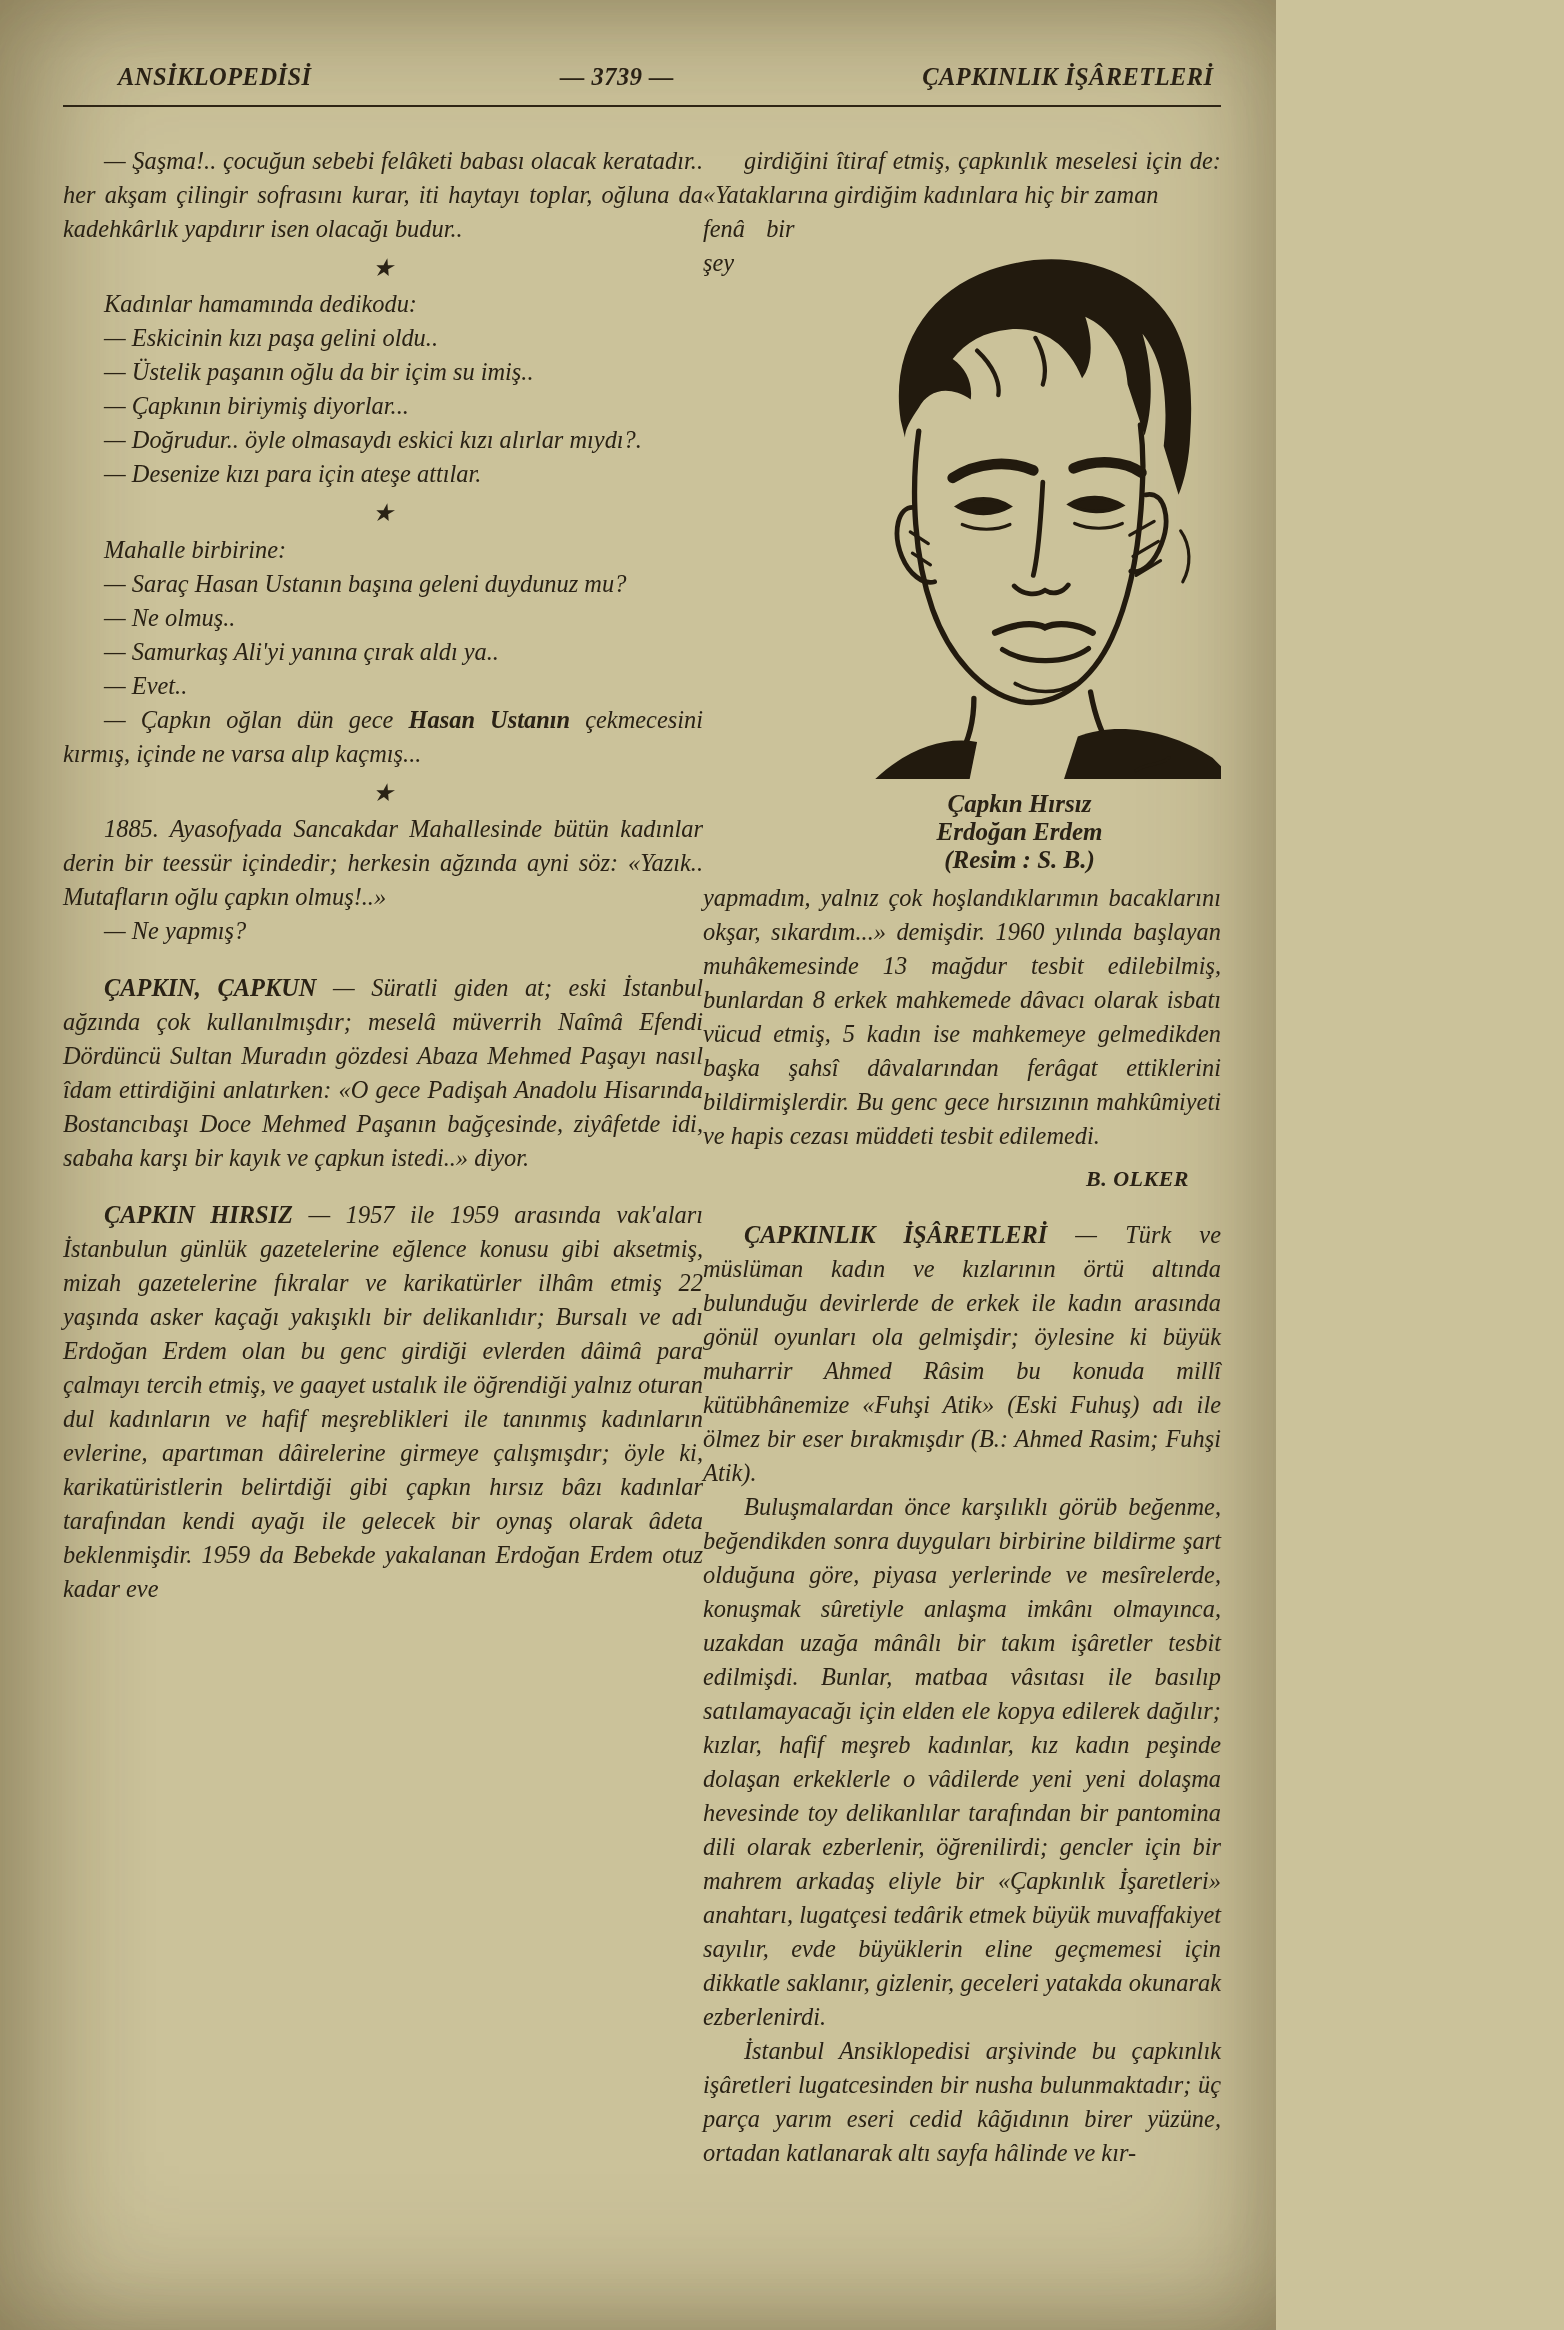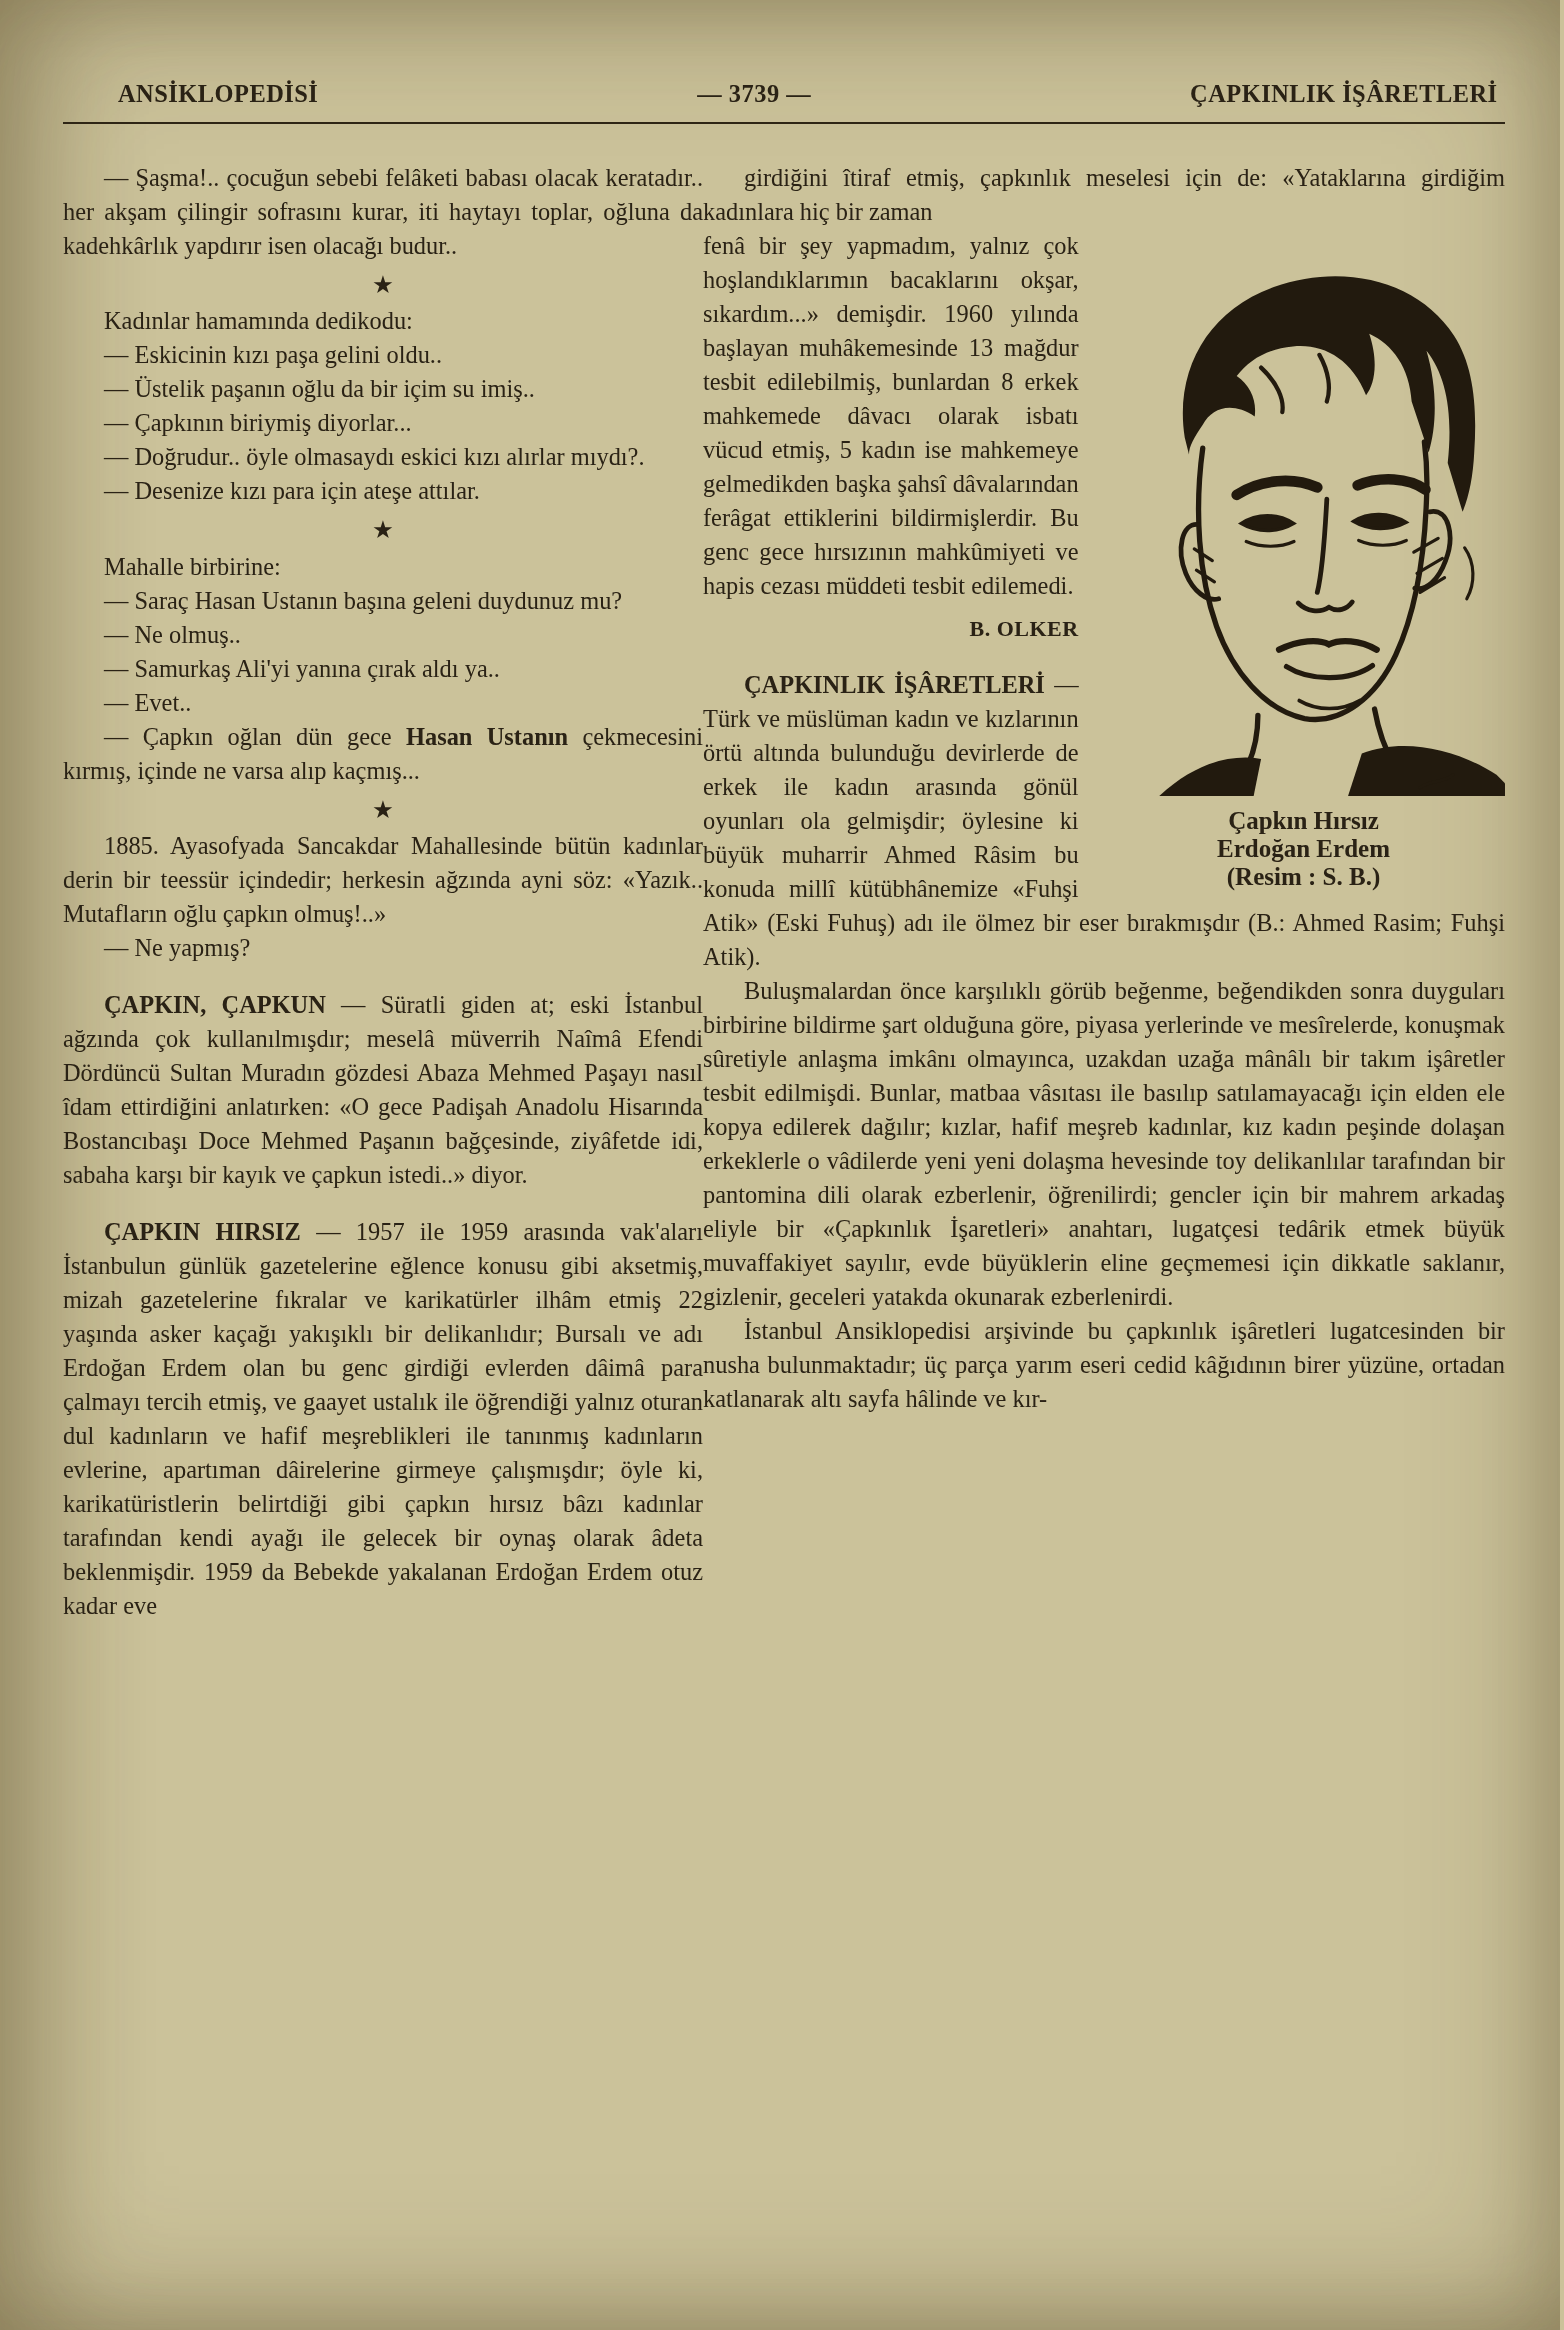--- a/index.html
+++ b/index.html
@@ -5,24 +5,25 @@
 <style>
   * { margin:0; padding:0; box-sizing:border-box; }
   html, body { width:1564px; height:2330px; }
   body {
     background:#cbc29a;
     font-family:"Liberation Serif", serif;
     color:#2921142;
   }
   body { color:#2a2215; }
   .page {
-    width:1560px; height:2330px;
-    padding:80px 55px 21px 63px;
+    width:1276px; height:2330px;
+    padding:63px 55px 21px 63px;
     box-shadow: inset 0 0 149px rgba(70,56,22,.33), inset 53px 0 96px rgba(70,56,22,.20), inset -21px 0 64px rgba(70,56,22,.12);
     overflow:hidden;
+    font-style:italic;
   }
   .header {
     display:flex; justify-content:space-between; align-items:baseline;
     padding:0 7.4px 0 55px;
     font-weight:bold; font-size:24.4px; letter-spacing:0.5px;
   }
   .header .hdr-center { font-weight:bold; }
   .rule { border-top:2.1px solid #2e2515; margin-top:14px; }
   .columns { display:flex; margin-top:37px;justify-content:space-between; }
   .col-left  { flex:0 0 640px; min-width:0; }

